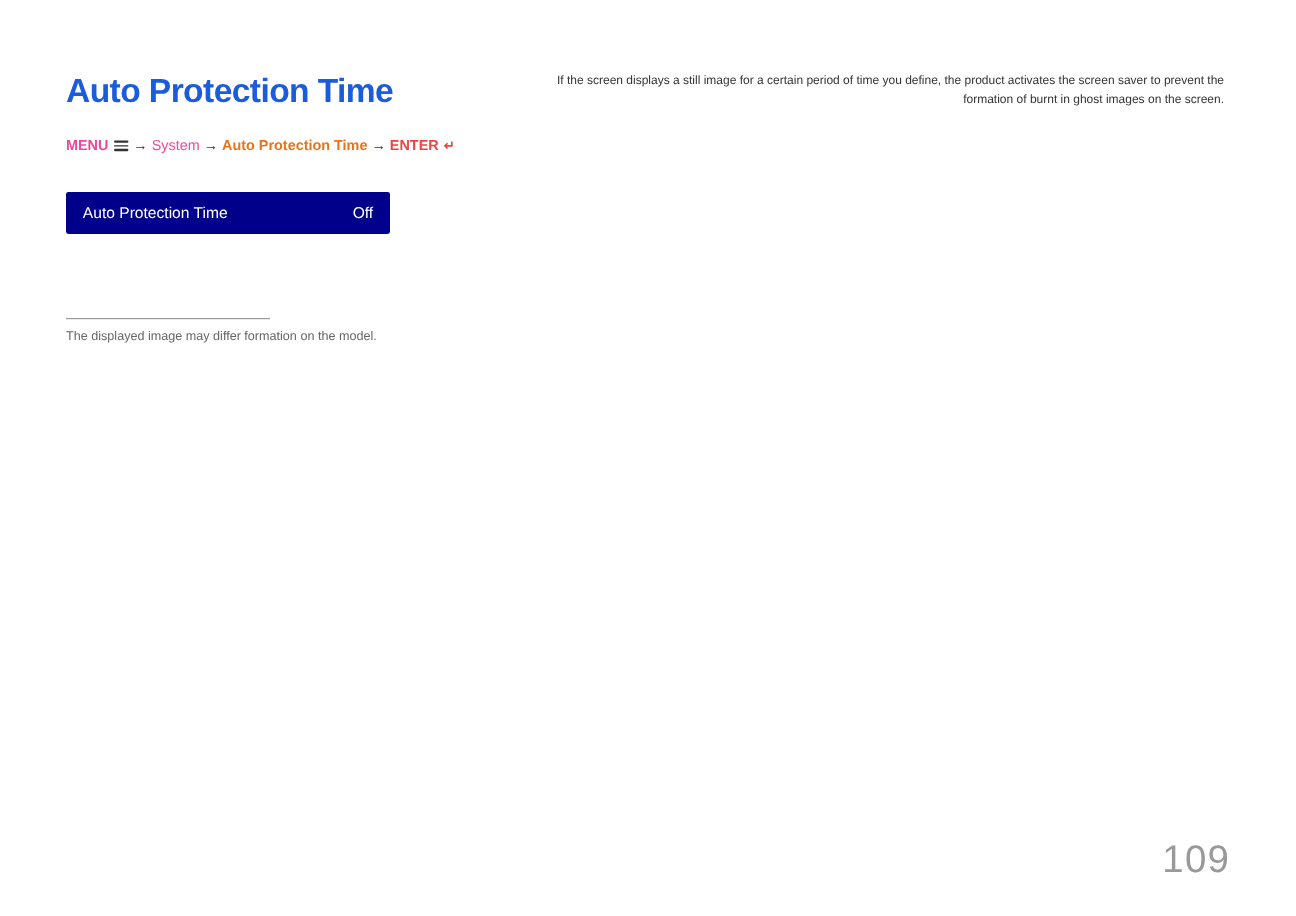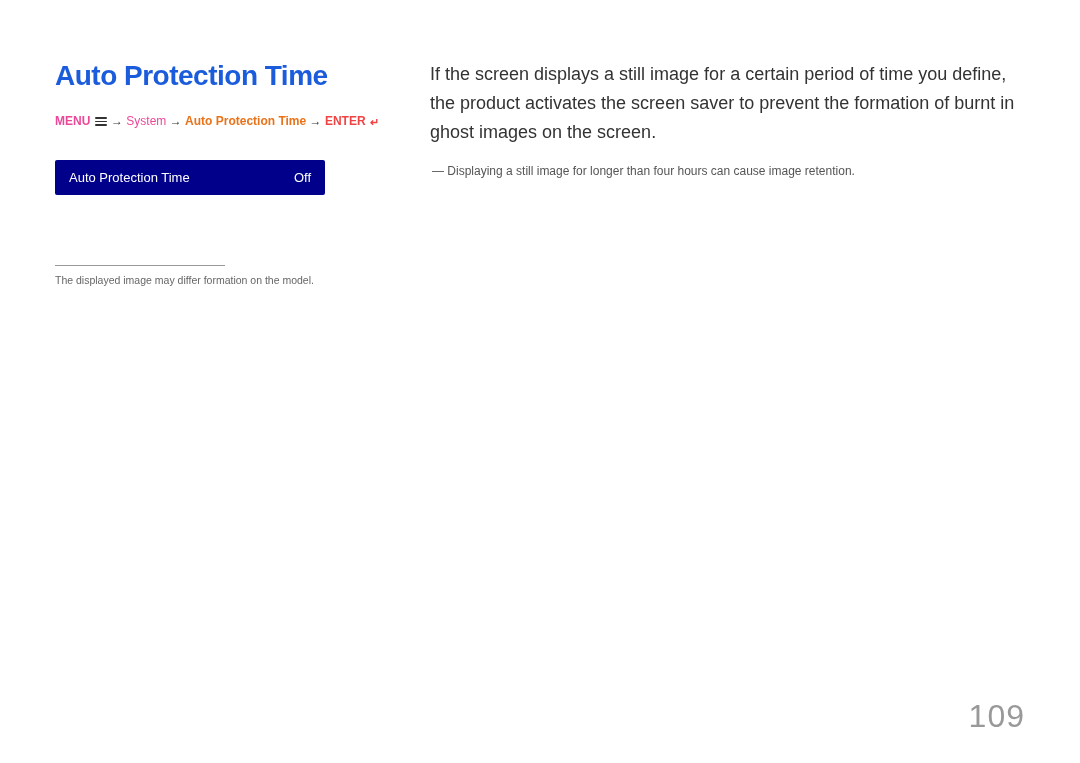--- a/index.html
+++ b/index.html
@@ -104,24 +104,25 @@
       margin-top: 70px;
       margin-bottom: 8px;
     }
 
     .footnote-text {
       font-size: 10.5px;
       color: #666;
     }
 
     .description-text {
-      font-size: 18px;
+      font-size: 10px;
       color: #333;
       line-height: 1.6;
       margin-bottom: 16px;
+      text-align: right;
     }
 
     .note-line {
       font-size: 12px;
       color: #555;
       margin-bottom: 16px;
       padding-left: 2px;
       line-height: 1.5;
     }
 
@@ -220,20 +221,19 @@
 
     <div class="footnote-divider"></div>
     <p class="footnote-text">The displayed image may differ formation on the model.</p>
 
   </div>
 
   <div class="right-column">
 
     <p class="description-text">If the screen displays a still image for a certain period of time you define, the product activates the screen saver to prevent the formation of burnt in ghost images on the screen.</p>
 
-    <p class="note-line">Displaying a still image for longer than four hours can cause image retention.</p>
 
 
   </div>
 
   <div class="page-number">109</div>
 
 </div>
 
 </body></html>

